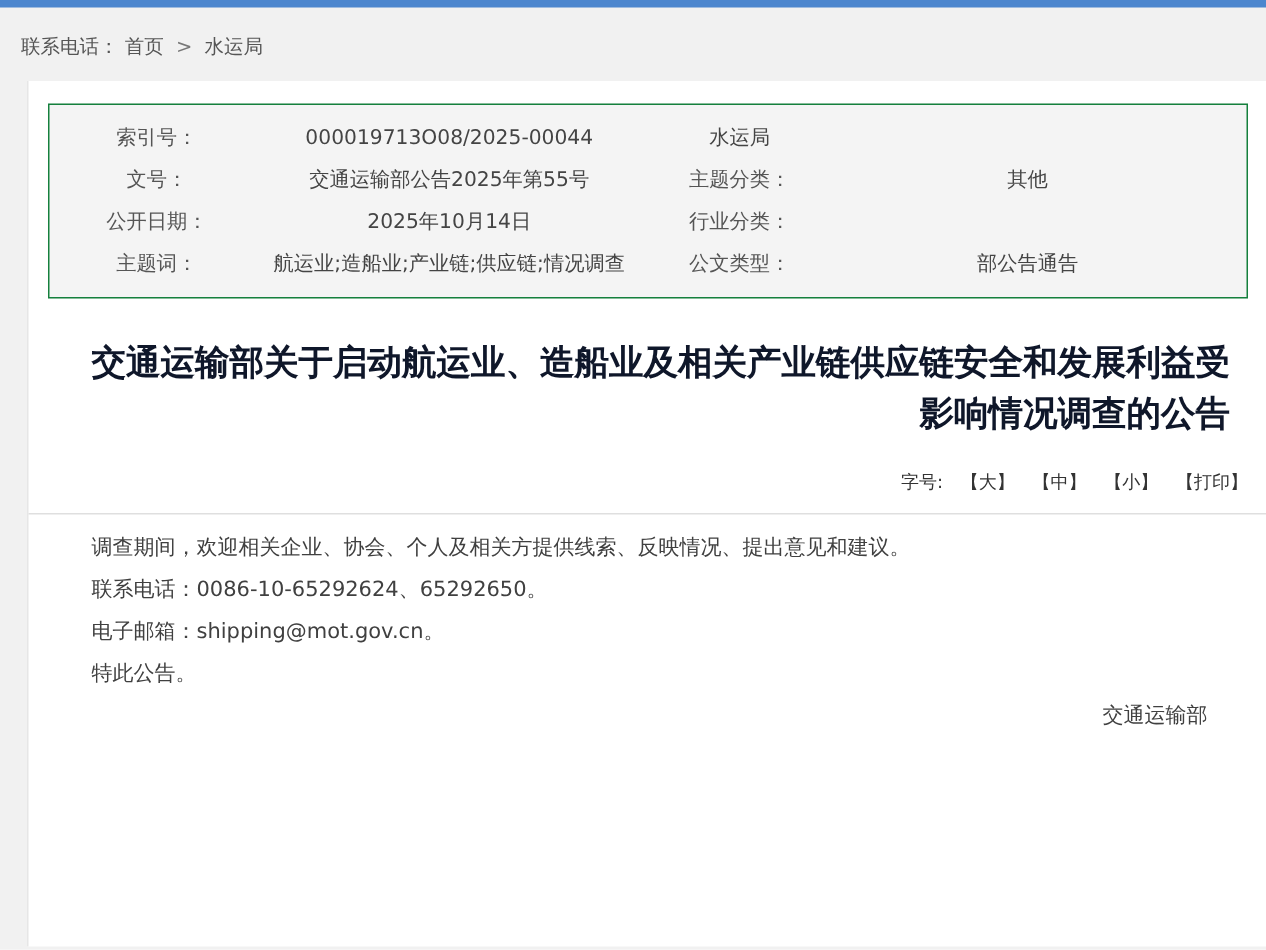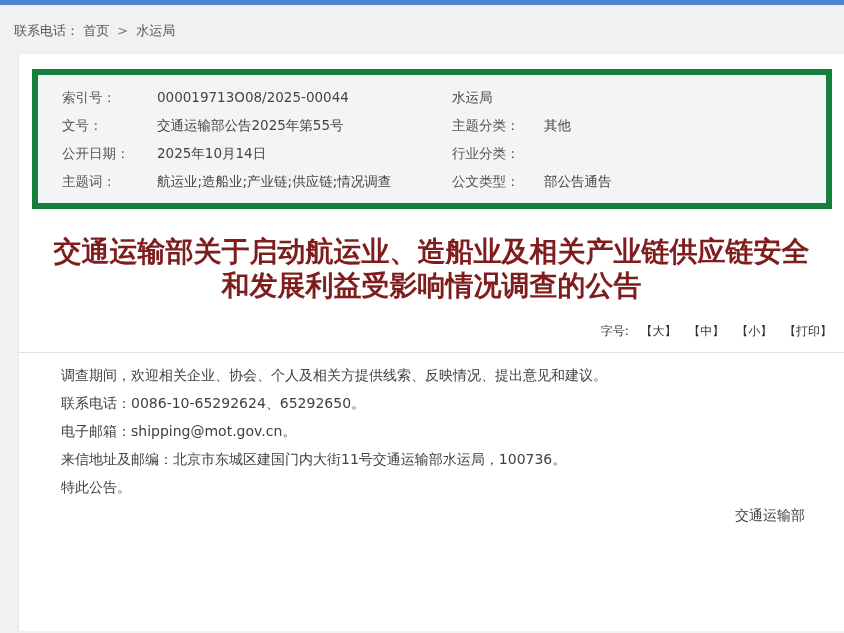--- a/index.html
+++ b/index.html
@@ -28,41 +28,42 @@
     margin-left: 18px;
     width: calc(100% - 18px);
     min-height: 577px;
     background: #ffffff;
     border-left: 1px solid #e6e6e6;
     padding-top: 15px;
   }
   .meta-table {
     margin: 0 12px 0 13px;
     background: #f4f4f4;
-    border: 6px solid #15803d;
+    border: 1px solid #15803d;
     padding: 8px 0;
+    text-align: center;
   }
   .meta-row {
     display: grid;
     grid-template-columns: 95px 295px 92px auto;
     padding-left: 24px;
     line-height: 24px;
     padding-top: 2px;
     padding-bottom: 2px;
     font-size: 13.5px;
   }
   .meta-label { color: #555; }
   .meta-value { color: #444; }
   .title {
     margin: 26px 24px 0 24px;
-    text-align: center;
-    font-size: 28px;
+    text-align: right;
+    font-size: 23px;
     line-height: 34px;
     font-weight: bold;
-    color: #7f1d1d;
+    color: #0f172a;
   }
   .font-controls {
     margin-top: 20px;
     padding-right: 12px;
     text-align: right;
     font-size: 12px;
     color: #333;
   }
   .font-controls a {
     color: #333;
@@ -139,19 +140,18 @@
     <a>【小】</a>
     <a>【打印】</a>
   </div>
 
   <hr class="divider">
 
   <div class="article-body">
     <p>调查期间，欢迎相关企业、协会、个人及相关方提供线索、反映情况、提出意见和建议。</p>
     <p>联系电话：0086-10-65292624、65292650。</p>
     <p>电子邮箱：shipping@mot.gov.cn。</p>
-    <p>来信地址及邮编：北京市东城区建国门内大街11号交通运输部水运局，100736。</p>
     <p>特此公告。</p>
     <p class="sig">交通运输部</p>
 
   </div>
 
 </div>
 
 </body></html>

